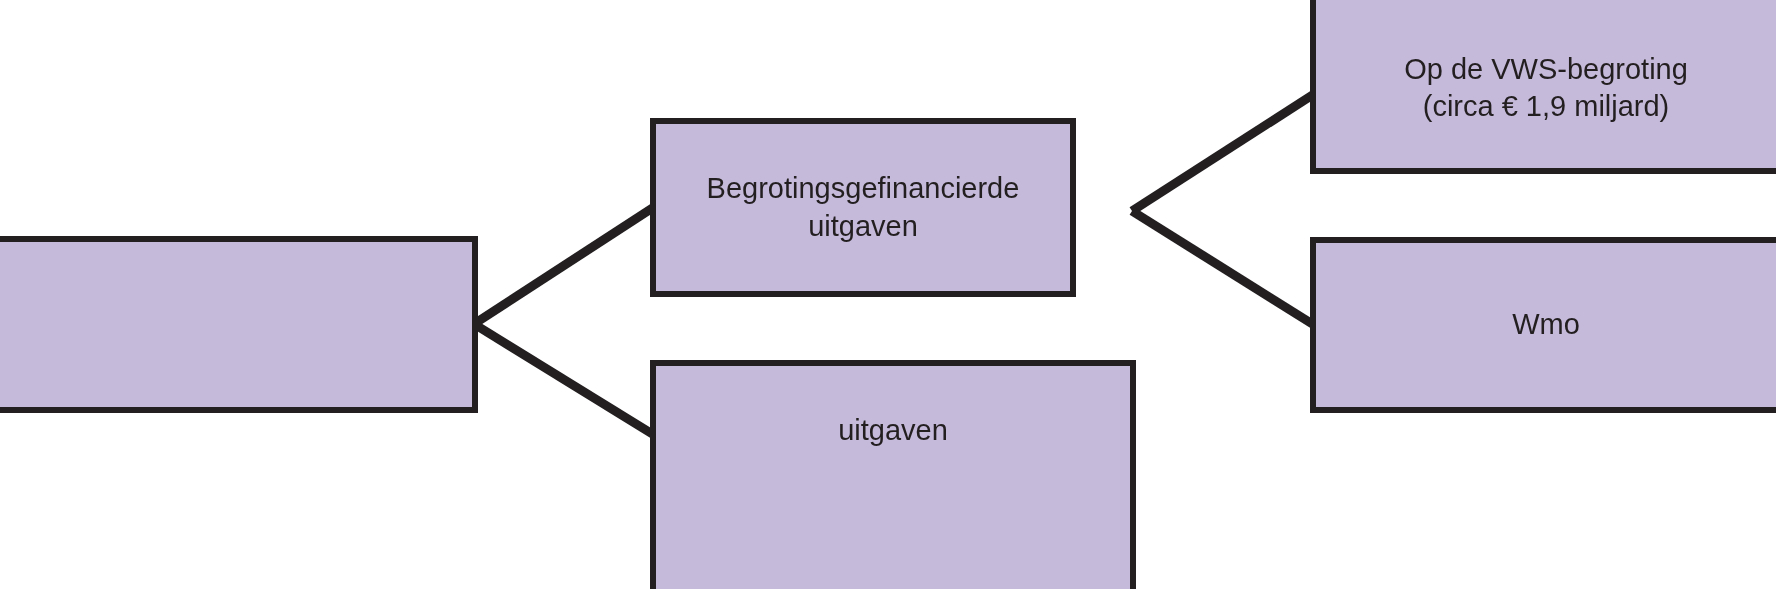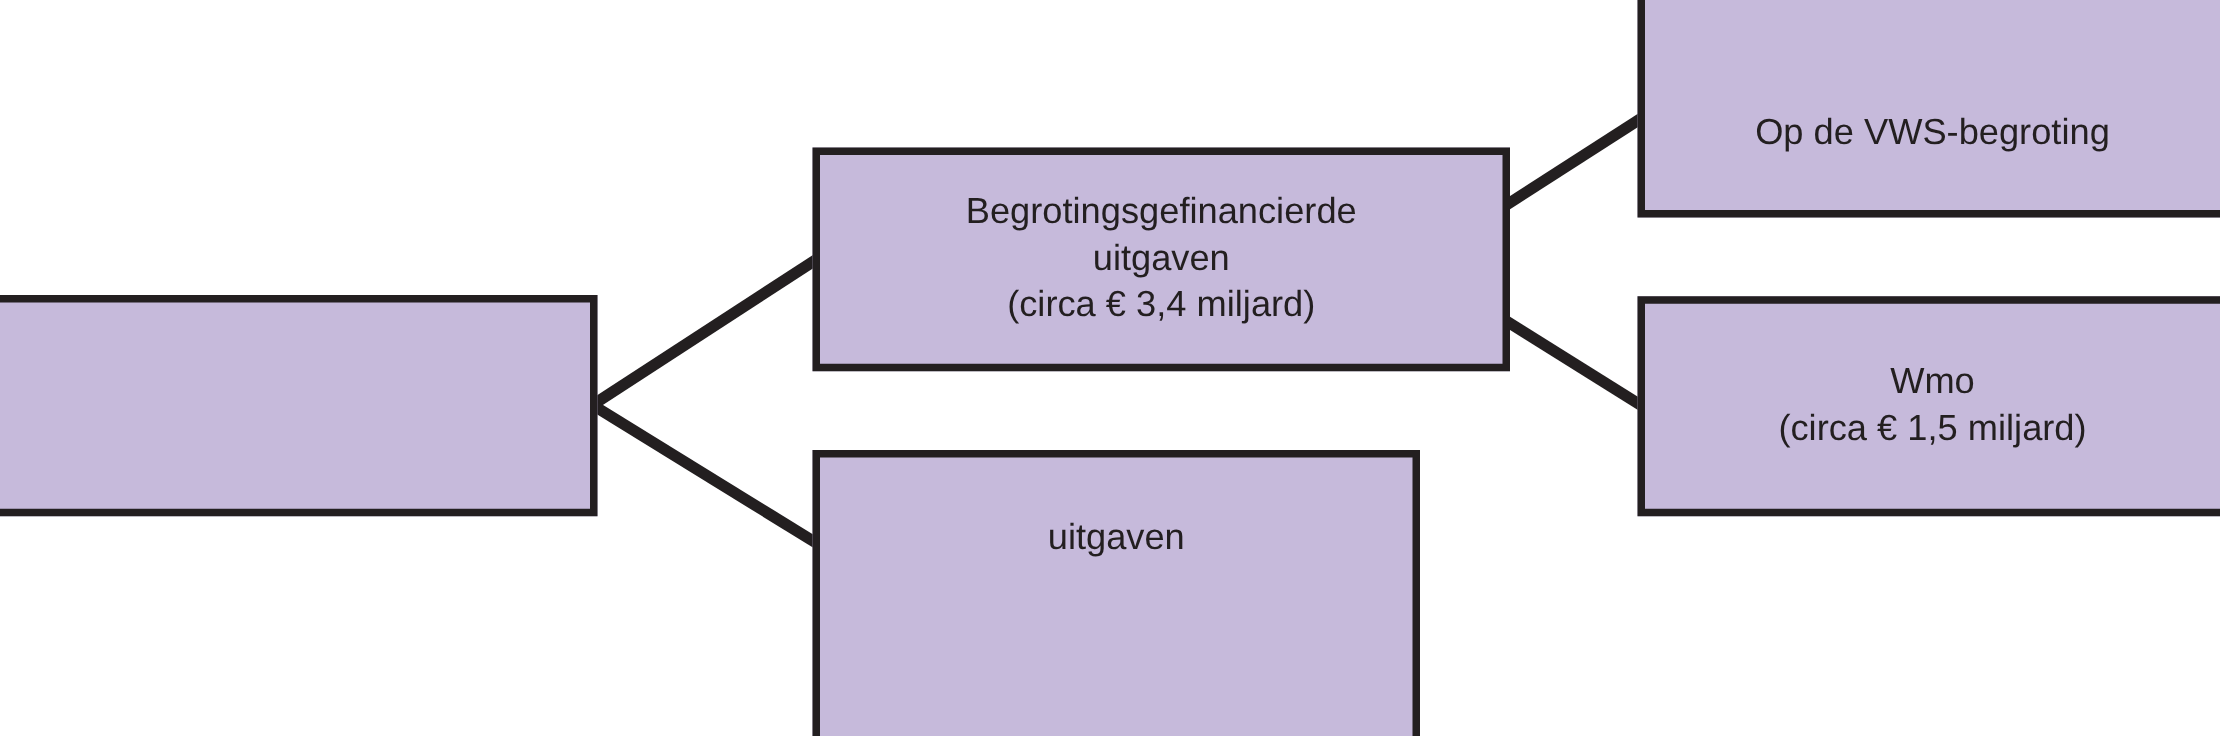--- a/index.html
+++ b/index.html
@@ -36,21 +36,21 @@
     color: #231f20;
     font-size: 29px;
     line-height: 1.30;
     z-index: 2;
   }
   .node .ln { display: block; white-space: nowrap; }
 
   
   #node-bkz      { left: -6px;   top: 236px; width: 484px;  height: 177px; }
   
-  #node-begroting{ left: 650px;  top: 118px; width: 558px;  height: 179px; }
+  #node-begroting{ left: 650px;  top: 118px; width: 426px;  height: 179px; }
   
   #node-premie   { left: 650px;  top: 360px; width: 486px;  height: 235px; }
   
   #node-vws      { left: 1310px; top: -6px;  width: 472px;  height: 180px; }
   
   #node-wmo      { left: 1310px; top: 237px; width: 472px;  height: 176px; }
 
   #node-premie { justify-content: flex-start; padding-top: 46px; }
   #node-vws    { justify-content: flex-end;   padding-bottom: 42px; }
 </style>
@@ -67,29 +67,28 @@
       <line x1="1132" y1="211" x2="1314" y2="325"></line>
     </g>
   </svg>
 
   <div class="node" id="node-bkz">
   </div>
 
   <div class="node" id="node-begroting">
     <span class="ln">Begrotingsgefinancierde</span>
     <span class="ln">uitgaven</span>
-    <span class="ln">(circa € 3,4 miljard)</span>
   </div>
 
   <div class="node" id="node-premie">
     <span class="ln">uitgaven</span>
   </div>
 
   <div class="node" id="node-vws">
     <span class="ln">Op de VWS-begroting</span>
+    <span class="ln">(circa € 1,9 miljard)</span>
   </div>
 
   <div class="node" id="node-wmo">
     <span class="ln">Wmo</span>
-    <span class="ln">(circa € 1,5 miljard)</span>
   </div>
 
 </div>
 
 </body></html>

